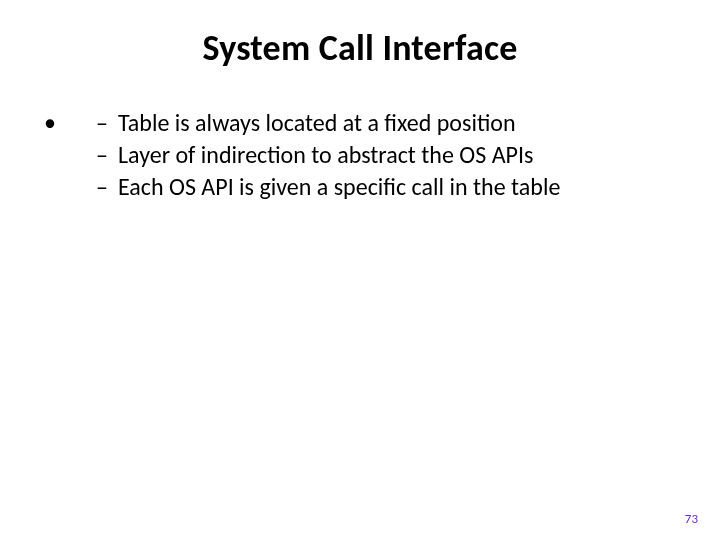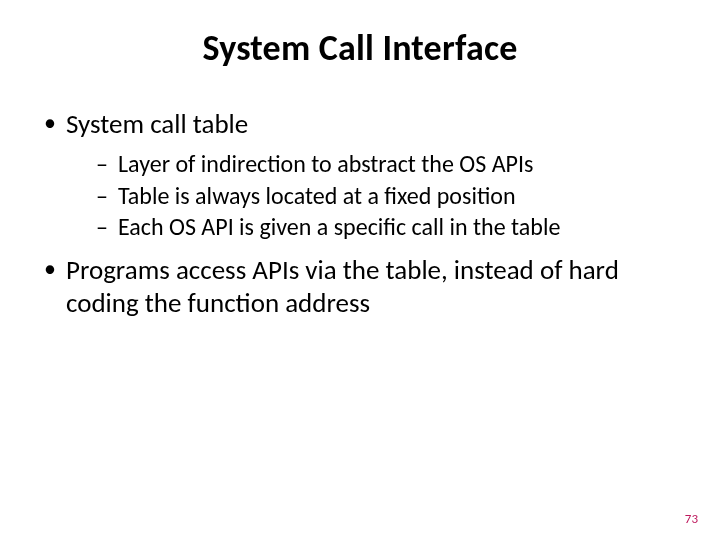--- a/index.html
+++ b/index.html
@@ -61,48 +61,44 @@
     position: absolute;
     left: 0;
     top: 0;
     font-size: 24px;
   }
   .page-num {
     position: absolute;
     right: 22px;
     bottom: 14px;
     font-size: 13px;
-    color: #be185d;
+    color: #6d28d9;
   }
 </style>
 </head>
 <body>
 
 <div class="slide">
 
   <h1 class="title">System Call Interface</h1>
 
   <ul class="level1">
 
     <li>
-      <span>System call table</span>
       <ul class="level2">
         <li>
-          <span>Layer of indirection to abstract the OS APIs</span>
+          <span>Table is always located at a fixed position</span>
         </li>
         <li>
-          <span>Table is always located at a fixed position</span>
+          <span>Layer of indirection to abstract the OS APIs</span>
         </li>
         <li>
           <span>Each OS API is given a specific call in the table</span>
         </li>
       </ul>
     </li>
 
-    <li>
-      <span>Programs access APIs via the table, instead of hard coding the function address</span>
-    </li>
 
   </ul>
 
   <div class="page-num">73</div>
 
 </div>
 
 </body></html>

